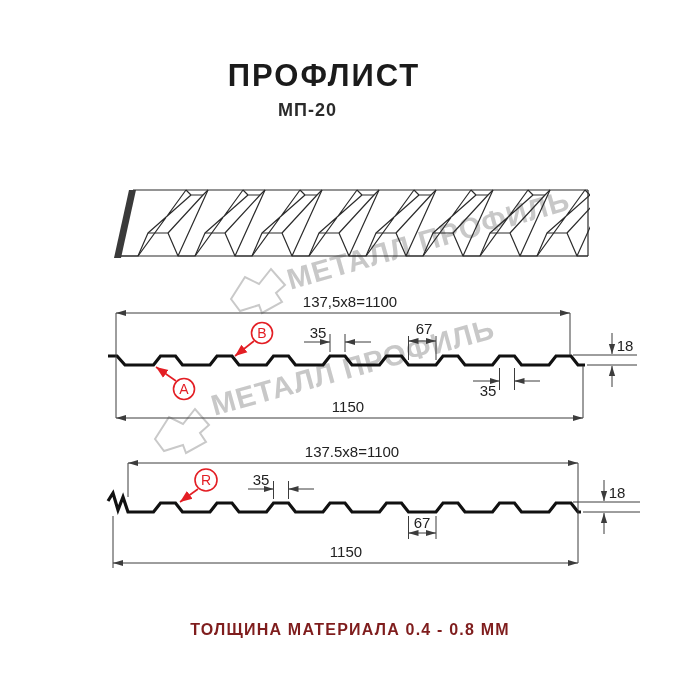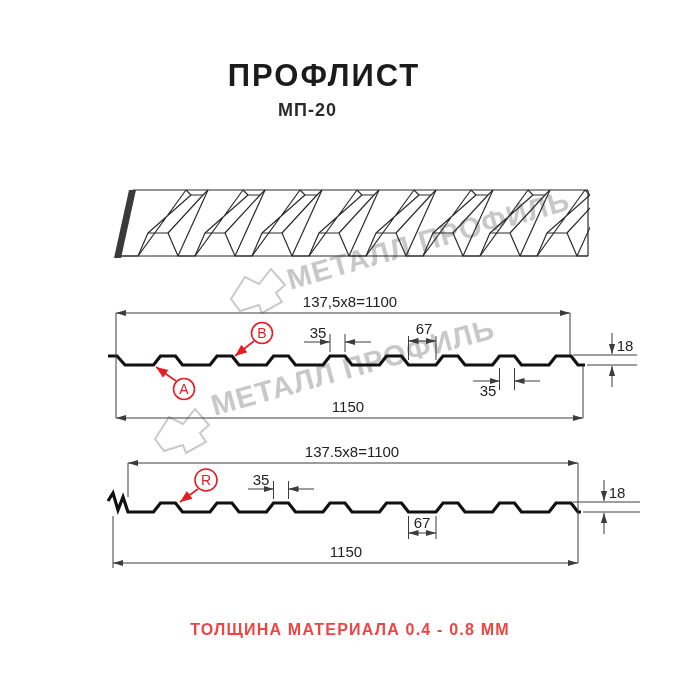--- a/index.html
+++ b/index.html
@@ -3,21 +3,21 @@
 <meta charset="utf-8">
 <style>
   html,body{margin:0;padding:0;background:#ffffff;}
   body{width:700px;height:700px;position:relative;overflow:hidden;
        font-family:"Liberation Sans",sans-serif;}
   .title{position:absolute;left:0;top:58px;width:648px;text-align:center;
          font-size:31px;font-weight:700;letter-spacing:2px;color:#1b1b1b;}
   .subtitle{position:absolute;left:0;top:100px;width:615px;text-align:center;
          font-size:18px;font-weight:600;letter-spacing:1px;color:#2a2a2a;}
   .footer-text{position:absolute;left:0;top:621px;width:700px;text-align:center;
-         font-size:16px;font-weight:600;letter-spacing:1.2px;color:#ef4444;}
+         font-size:16px;font-weight:600;letter-spacing:1.2px;color:#7f1d1d;}
   .wm{position:absolute;mix-blend-mode:darken;pointer-events:none;}
   .wm-text{position:absolute;white-space:nowrap;font-size:29px;font-weight:700;
          letter-spacing:1px;color:#c8c8c8;transform-origin:0 50%;
          mix-blend-mode:darken;pointer-events:none;}
   .wm1t{left:288px;top:264px;transform:rotate(-16deg);}
   .wm2t{left:212px;top:390px;transform:rotate(-15.5deg);}
   svg.canvas{position:absolute;left:0;top:0;}
   svg text{font-family:"Liberation Sans",sans-serif;fill:#222;font-size:15px;}
   .dim{stroke:#3c3c3c;stroke-width:1;fill:none;}
   .prof{stroke:#111;stroke-width:3.2;fill:none;stroke-linejoin:miter;}

